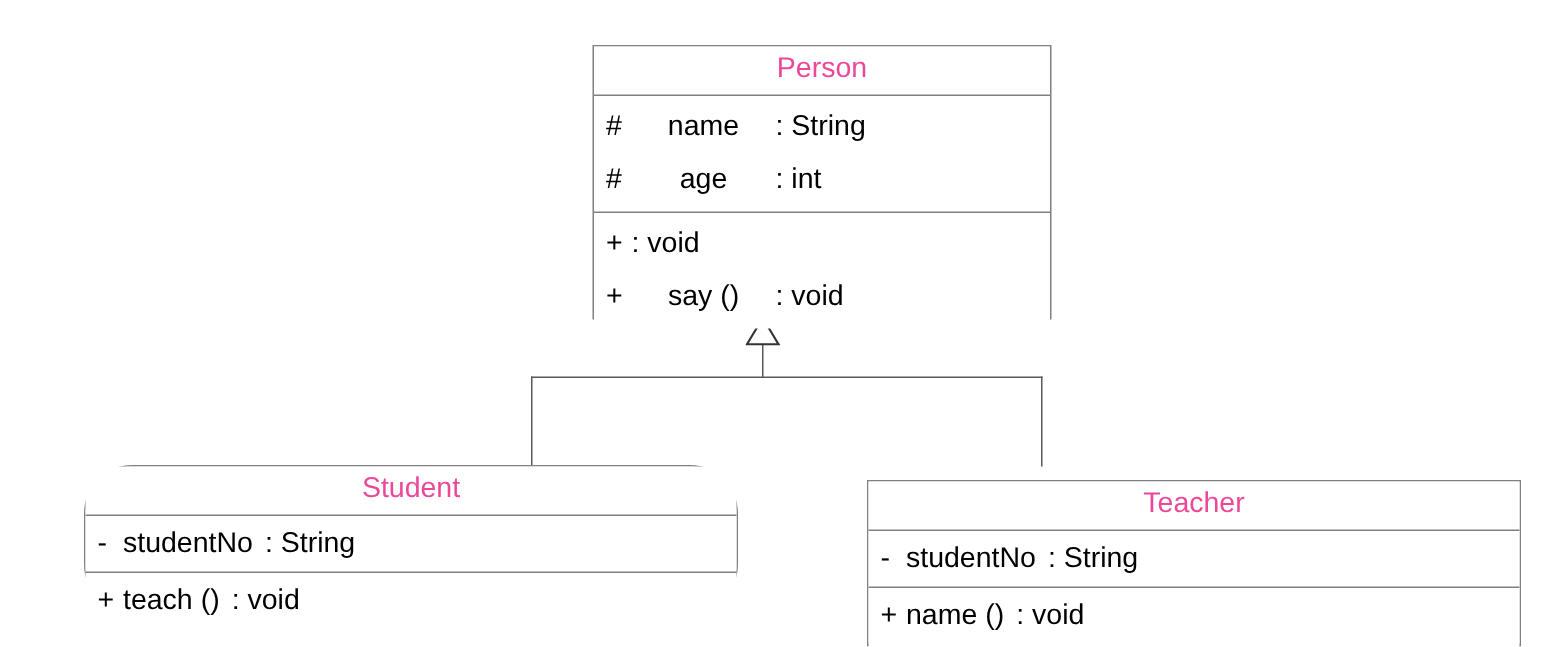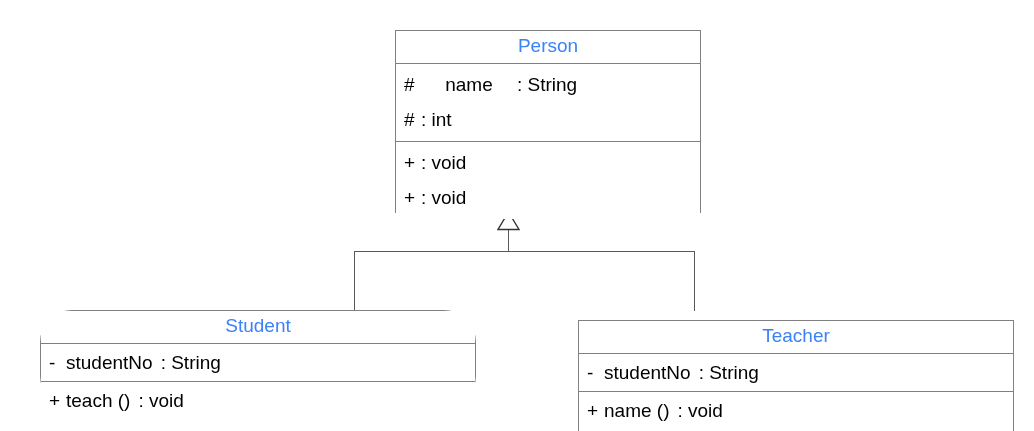--- a/index.html
+++ b/index.html
@@ -30,21 +30,21 @@
   .uml-section {
     box-sizing: border-box;
     background: #ffffff;
   }
   .uml-section + .uml-section {
     border-top: 1px solid #808080;
   }
   .uml-name {
     text-align: center;
     font-size: 19px;
-    color: #3b82f6;
+    color: #ec4899;
     line-height: 30px;
     height: 32px;
     white-space: nowrap;
     overflow: hidden;
   }
   .uml-members {
     padding: 3px 0 4px 0;
   }
   .uml-member {
     display: flex;
@@ -113,37 +113,39 @@
     <div class="uml-section uml-name">Person</div>
 
     <div class="uml-section uml-members col-wide">
       <div class="uml-member">
         <span class="vis">#</span>
         <span class="mname">name</span>
         <span class="mtype">: String</span>
       </div>
       <div class="uml-member">
         <span class="vis">#</span>
+        <span class="mname">age</span>
         <span class="mtype">: int</span>
       </div>
     </div>
 
     <div class="uml-section uml-members col-wide">
       <div class="uml-member">
         <span class="vis">+</span>
         <span class="mtype">: void</span>
       </div>
       <div class="uml-member">
         <span class="vis">+</span>
+        <span class="mname">say ()</span>
         <span class="mtype">: void</span>
       </div>
     </div>
   </div>
 
-  <div class="uml-class" style="left:40px; top:310px; width:436px; height:98px;border-radius:32px;">
+  <div class="uml-class" style="left:56px; top:310px; width:436px; height:98px;border-radius:32px;">
 
     <div class="uml-section uml-name">Student</div>
 
     <div class="uml-section uml-members col-narrow" style="padding:1px 0 1px 0;">
       <div class="uml-member">
         <span class="vis">-</span>
         <span class="mname">studentNo</span>
         <span class="mtype">: String</span>
       </div>
     </div>

